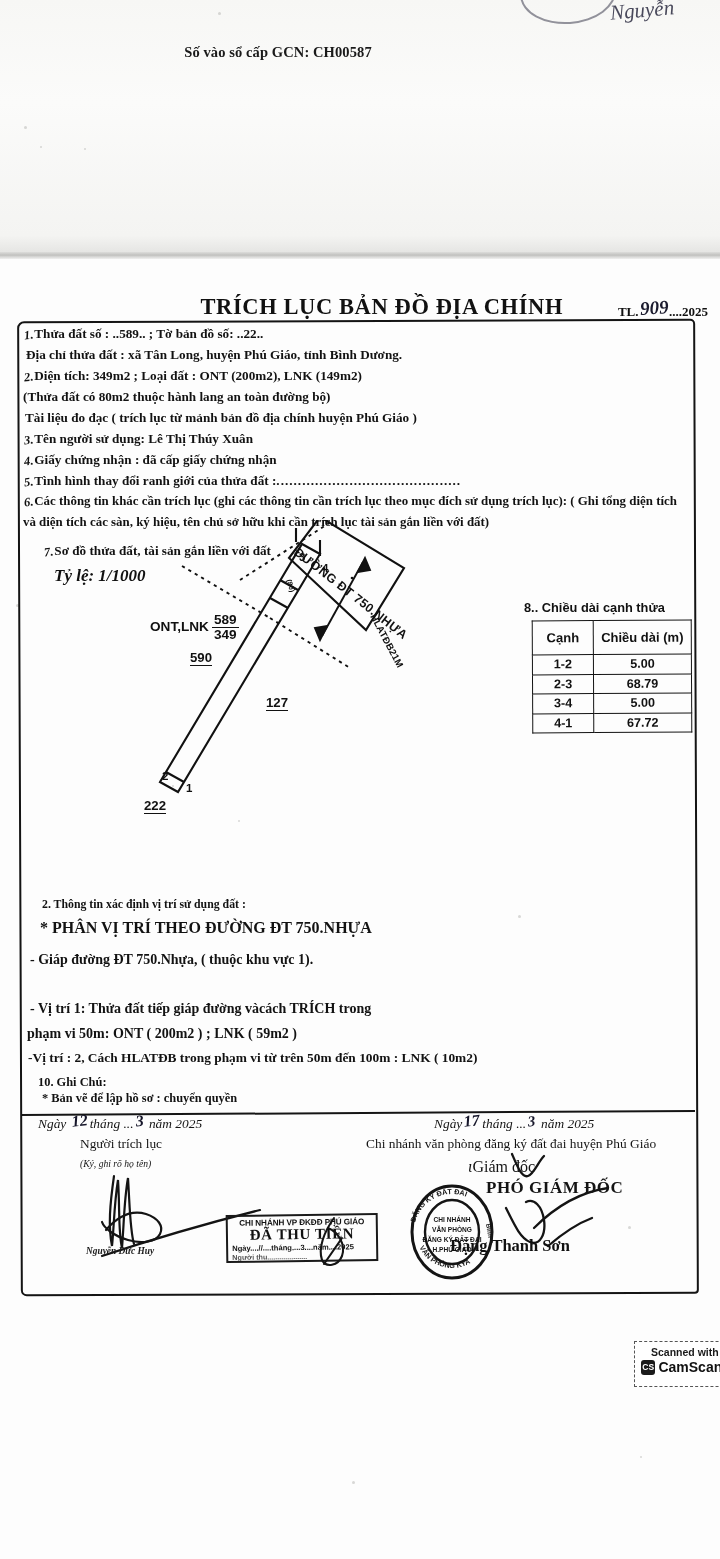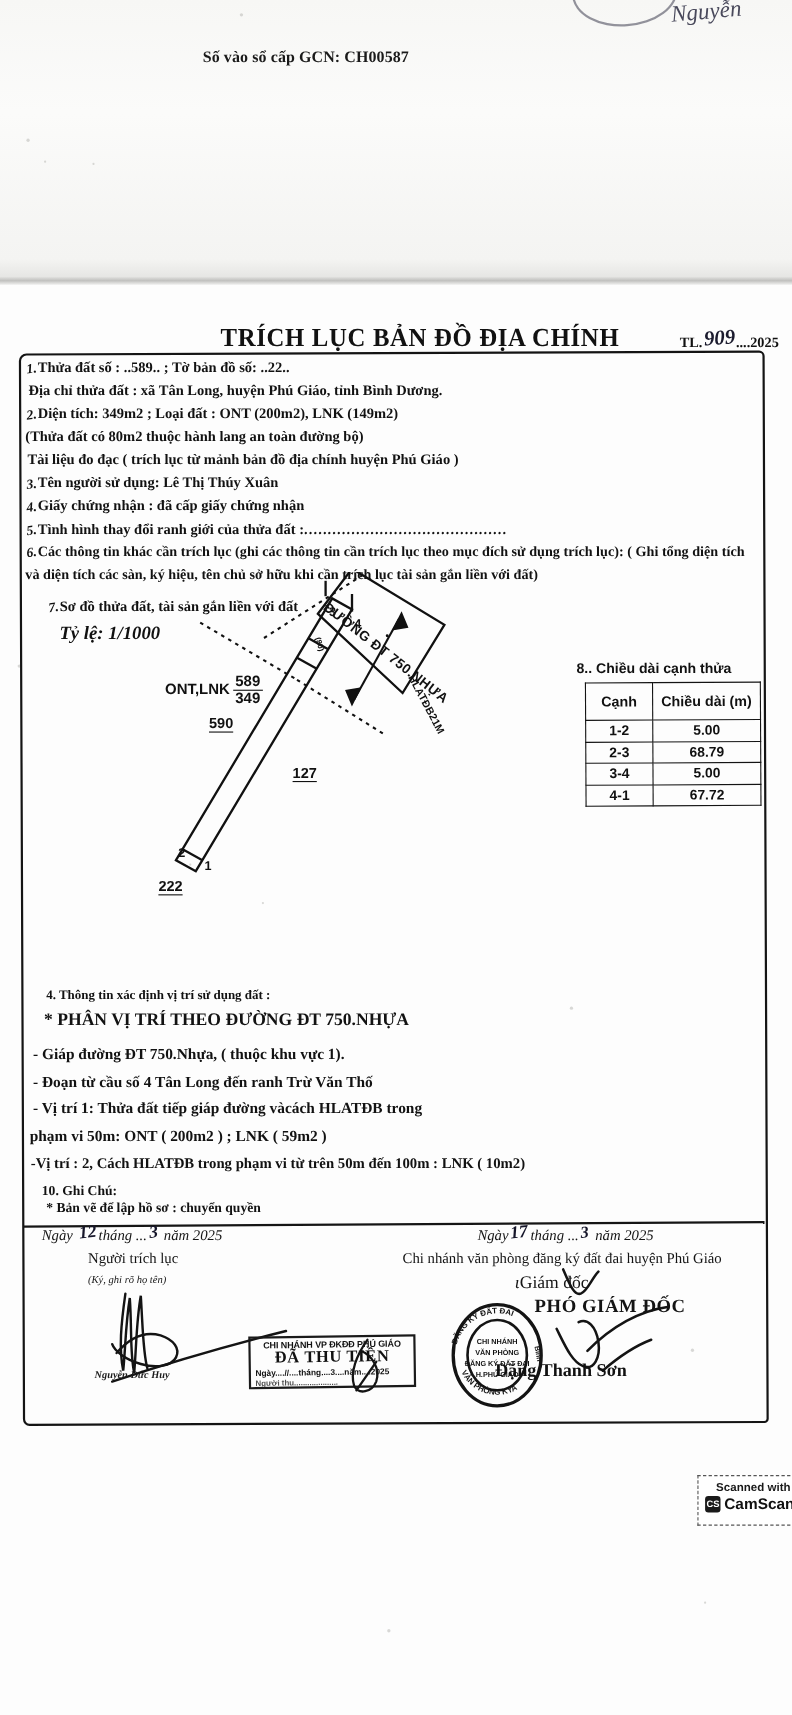--- a/index.html
+++ b/index.html
@@ -431,25 +431,24 @@
         <td class="c-edge">3-4</td>
         <td>5.00</td>
       </tr>
       <tr>
         <td class="c-edge">4-1</td>
         <td>67.72</td>
       </tr>
     </tbody>
   </table>
 
-  <div class="s9" style="left:42px;top:897px;font-size:11.8px;">4. Thông tin xác định vị trí sử dụng đất :</div>
+  <div class="s9" style="left:42px;top:897px;font-size:11.8px;">2. Thông tin xác định vị trí sử dụng đất :</div>
   <div class="s9" style="left:40px;top:919px;font-size:16px;">* PHÂN VỊ TRÍ THEO ĐƯỜNG ĐT 750.NHỰA</div>
   <div class="s9" style="left:30px;top:952px;font-size:14px;">- Giáp đường ĐT 750.Nhựa, ( thuộc khu vực 1).</div>
-  <div class="s9" style="left:30px;top:977px;font-size:14px;">- Đoạn từ cầu số 4 Tân Long đến ranh Trừ Văn Thố</div>
-  <div class="s9" style="left:30px;top:1001px;font-size:14px;">- Vị trí 1: Thửa đất tiếp giáp đường vàcách HLATĐB trong</div>
+  <div class="s9" style="left:30px;top:1001px;font-size:14px;">- Vị trí 1: Thửa đất tiếp giáp đường vàcách TRÍCH trong</div>
   <div class="s9" style="left:27px;top:1026px;font-size:14px;">phạm vi 50m: ONT ( 200m2 ) ; LNK ( 59m2 )</div>
   <div class="s9" style="left:28px;top:1050px;font-size:13.4px;">-Vị trí : 2, Cách HLATĐB trong phạm vi từ trên 50m đến 100m : LNK ( 10m2)</div>
 
   <div class="s9" style="left:38px;top:1075px;font-size:12.4px;text-align:right;">10. Ghi Chú:</div>
   <div class="s9" style="left:42px;top:1091px;font-size:12.4px;">* Bản vẽ để lập hồ sơ : chuyển quyền</div>
 
   <div class="sig-rule"></div>
 
   <div class="sig" style="left:38px;top:1114px;font-style:italic;font-size:13.4px;">
     <span>Ngày</span>

